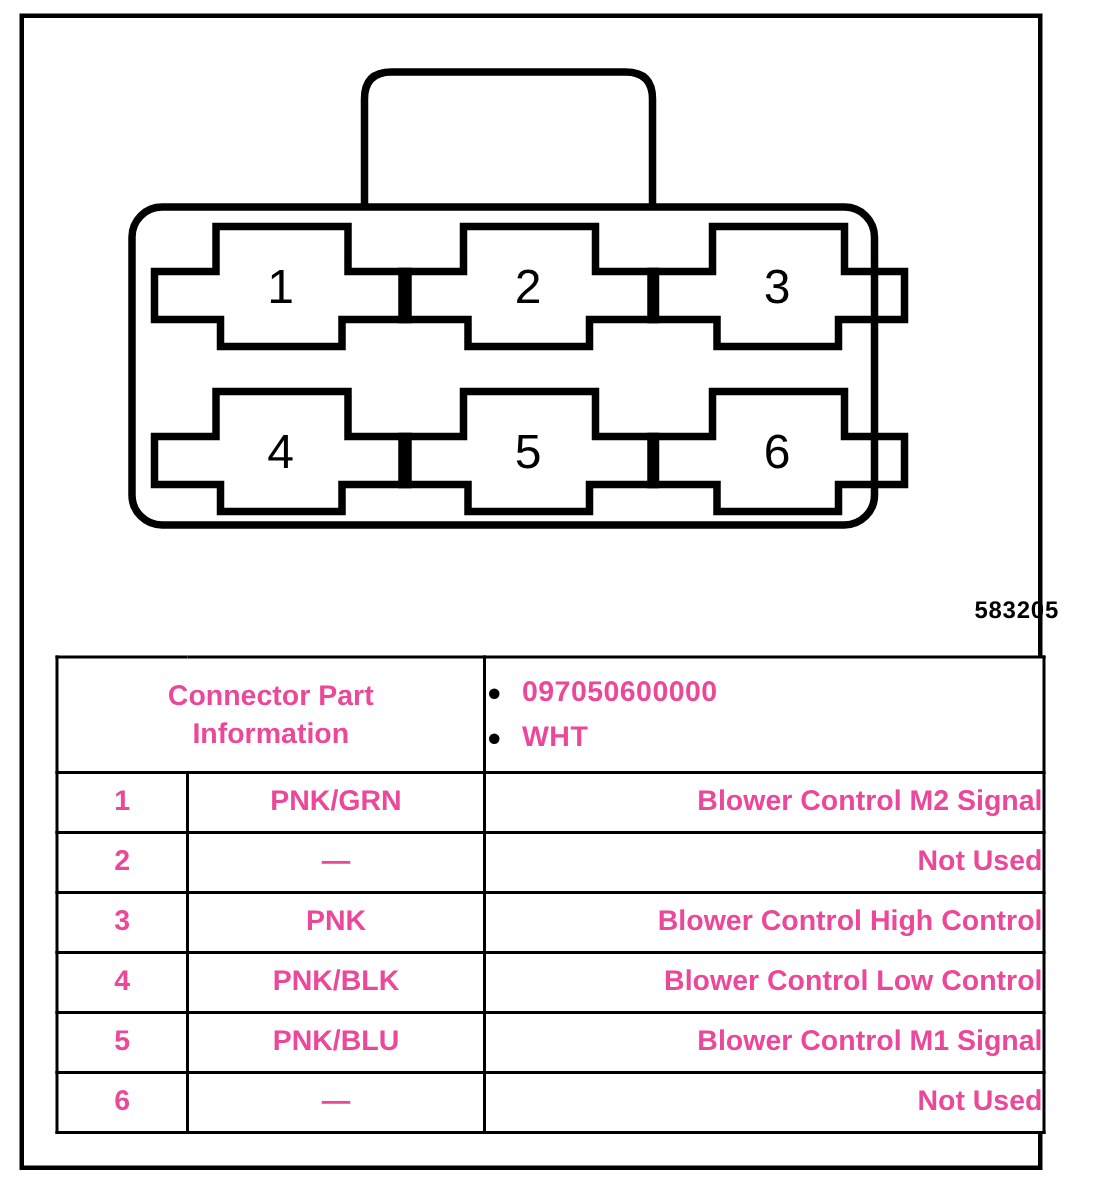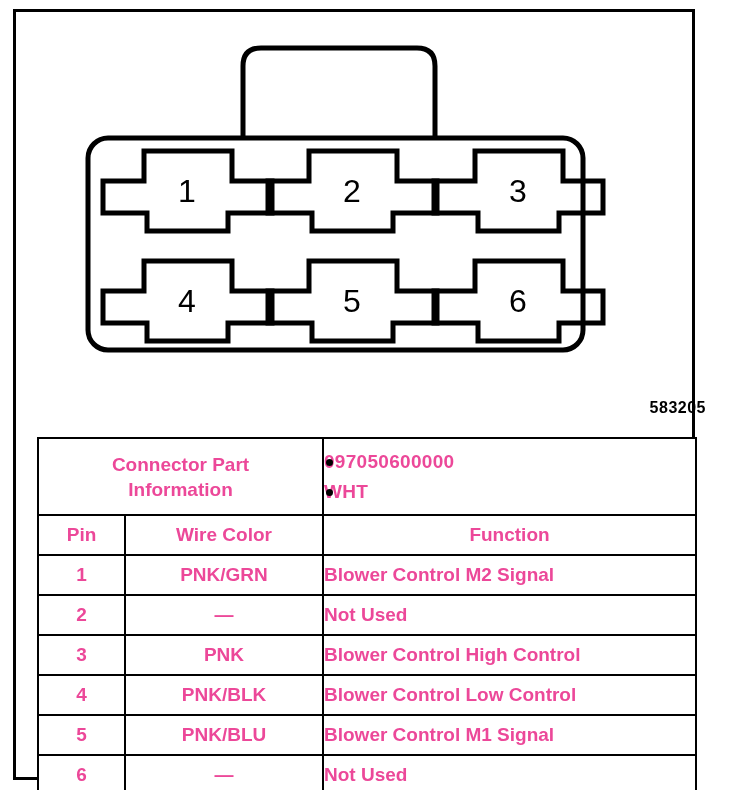--- a/index.html
+++ b/index.html
@@ -92,20 +92,21 @@
     padding: 0 0 0 26px;
     font-size: 19px;
   }
   .bullet-list {
     list-style: none;
     margin: 0;
     padding: 0;
   }
   .bullet-list li {
     position: relative;
+    padding-left: 24px;
     line-height: 30px;
     font-size: 19px;
     font-weight: bold;
     letter-spacing: 0.3px;
   }
   .bullet-list li::before {
     content: "";
     position: absolute;
     left: 2px;
     top: 12px;
@@ -124,21 +125,21 @@
   }
 
   .row-cell {
     height: 38px;
     vertical-align: middle;
     font-size: 19px;
     font-weight: normal;
   }
   .cell-pin     { text-align: center; }
   .cell-wire    { text-align: center; }
-  .cell-func    { text-align: left; padding-left: 16px; }
+  .cell-func    { text-align: right; padding-left: 16px; }
 </style>
 </head>
 <body>
 
 <div id="page">
 
   <div id="page-frame"></div>
 
   <div id="connector-figure">
     <svg width="682" height="425" viewBox="0 0 682 425" xmlns="http://www.w3.org/2000/svg">
@@ -183,25 +184,20 @@
           <span>Information</span>
         </td>
         <td class="cell-part-values">
           <ul class="bullet-list">
             <li>097050600000</li>
             <li>WHT</li>
           </ul>
         </td>
       </tr>
 
-      <tr>
-        <th class="col-head">Pin</th>
-        <th class="col-head">Wire Color</th>
-        <th class="col-head">Function</th>
-      </tr>
 
       <tr>
         <td class="row-cell cell-pin">1</td>
         <td class="row-cell cell-wire">PNK/GRN</td>
         <td class="row-cell cell-func">Blower Control M2 Signal</td>
       </tr>
       <tr>
         <td class="row-cell cell-pin">2</td>
         <td class="row-cell cell-wire">—</td>
         <td class="row-cell cell-func">Not Used</td>

